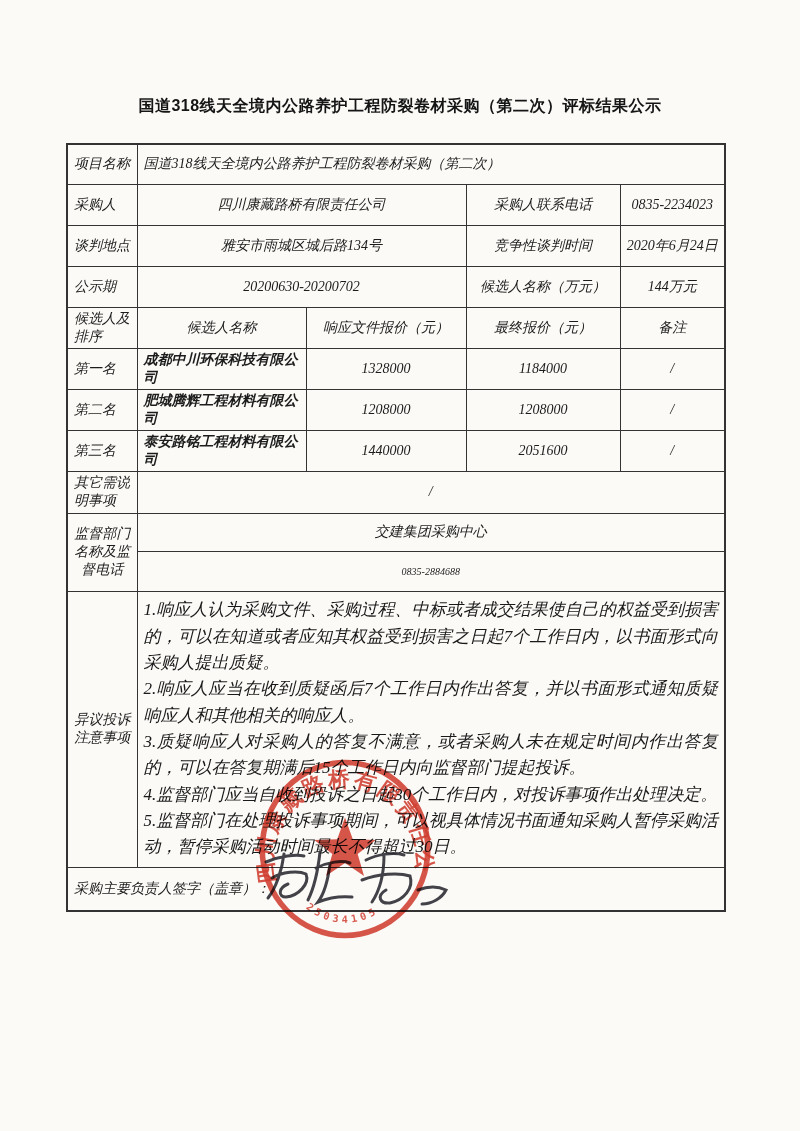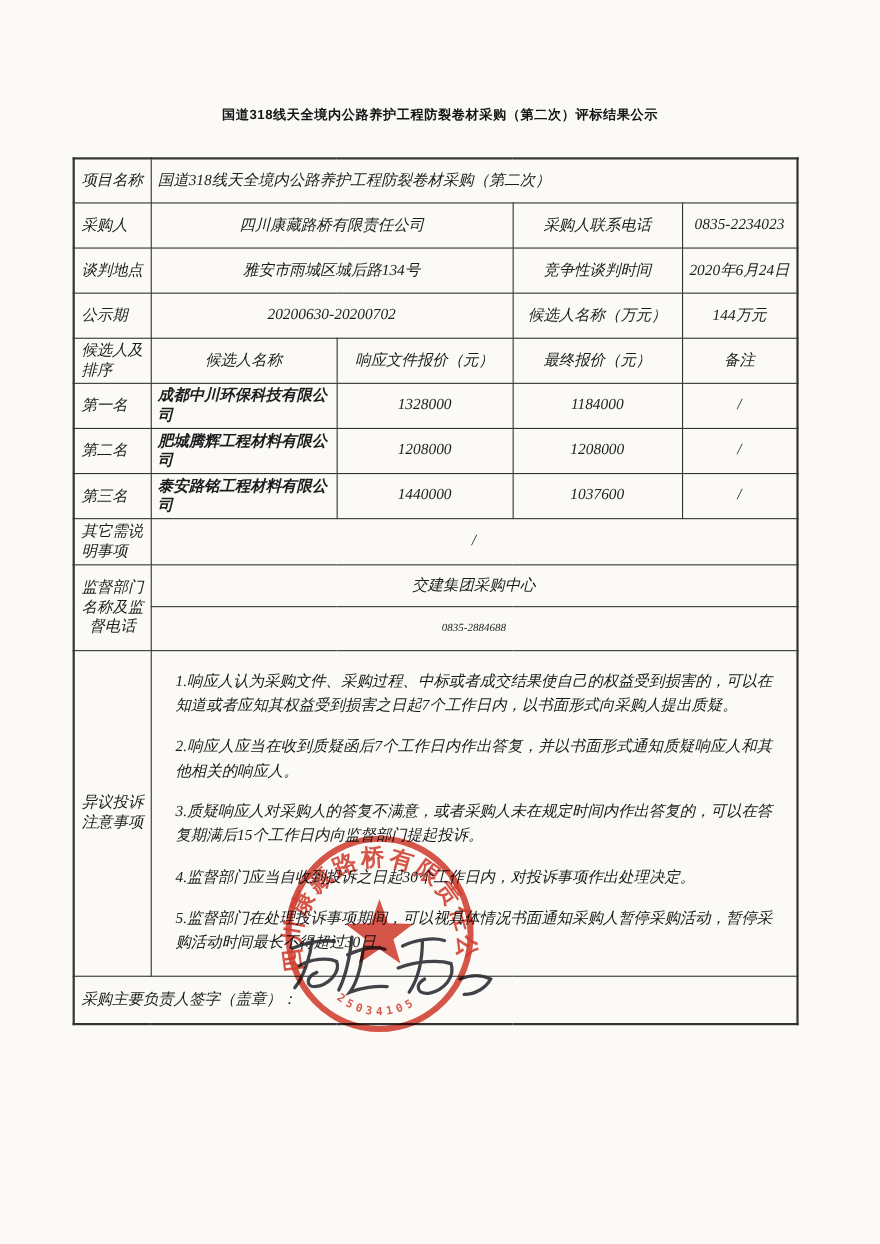--- a/index.html
+++ b/index.html
@@ -7,21 +7,21 @@
     width:800px;height:1131px;position:relative;
     background:#fbfaf7;
     font-family:"Liberation Serif","DejaVu Serif",serif;
     color:#1c1c1c;
     overflow:hidden;
   }
   .page-title{
     position:absolute;top:96px;left:0;width:800px;
     text-align:center;
     font-family:"Liberation Sans","DejaVu Sans",sans-serif;
-    font-weight:700;font-size:12px;letter-spacing:0.5px;
+    font-weight:700;font-size:16px;letter-spacing:0.5px;
     color:#151515;
   }
   table.doc{
     position:absolute;left:66px;top:143px;
     width:658px;table-layout:fixed;
     border-collapse:collapse;
     border:2px solid #333;
     font-style:italic;
   }
   table.doc td{
@@ -33,21 +33,21 @@
     background:transparent;
   }
   td.lbl{text-align:left;padding-left:4px;}
   td.ctr{text-align:center;margin-top:12px;}
   td.val-sm{text-align:center;font-size:12.5px;}
   td.name{text-align:left;padding-left:14px;font-size:12.5px;font-weight:600;}
   td.num{text-align:center;font-size:14.5px;}
   td.lbl-ctr{text-align:center;}
   td.notice-cell{vertical-align:top;padding:58px 8px 8px 6px;}
   .notice-cell p{
-    margin:16px;font-size:14px;line-height:1.55;
+    margin:0;font-size:17px;line-height:1.55;
     text-align:justify;color:#191919;
   }
   td.sign-cell{font-size:14.5px;padding-left:5px;margin-top:45px;}
   
   .stamp{
     position:absolute;left:252px;top:756px;width:186px;height:186px;
     pointer-events:none;
     mix-blend-mode:multiply;
     opacity:0.9;
   }
@@ -117,21 +117,21 @@
     <td class="lbl">第二名</td>
     <td class="name">肥城腾辉工程材料有限公司</td>
     <td class="num">1208000</td>
     <td class="num">1208000</td>
     <td class="num">/</td>
   </tr>
   <tr style="height:38px">
     <td class="lbl">第三名</td>
     <td class="name">泰安路铭工程材料有限公司</td>
     <td class="num">1440000</td>
-    <td class="num">1037600</td>
+    <td class="num">2051600</td>
     <td class="num">/</td>
   </tr>
 
   <tr style="height:42px">
     <td class="lbl">其它需说明事项</td>
     <td colspan="4" class="num">/</td>
   </tr>
 
   <tr style="height:38px">
     <td rowspan="2" class="lbl-ctr">监督部门名称及监督电话</td>

